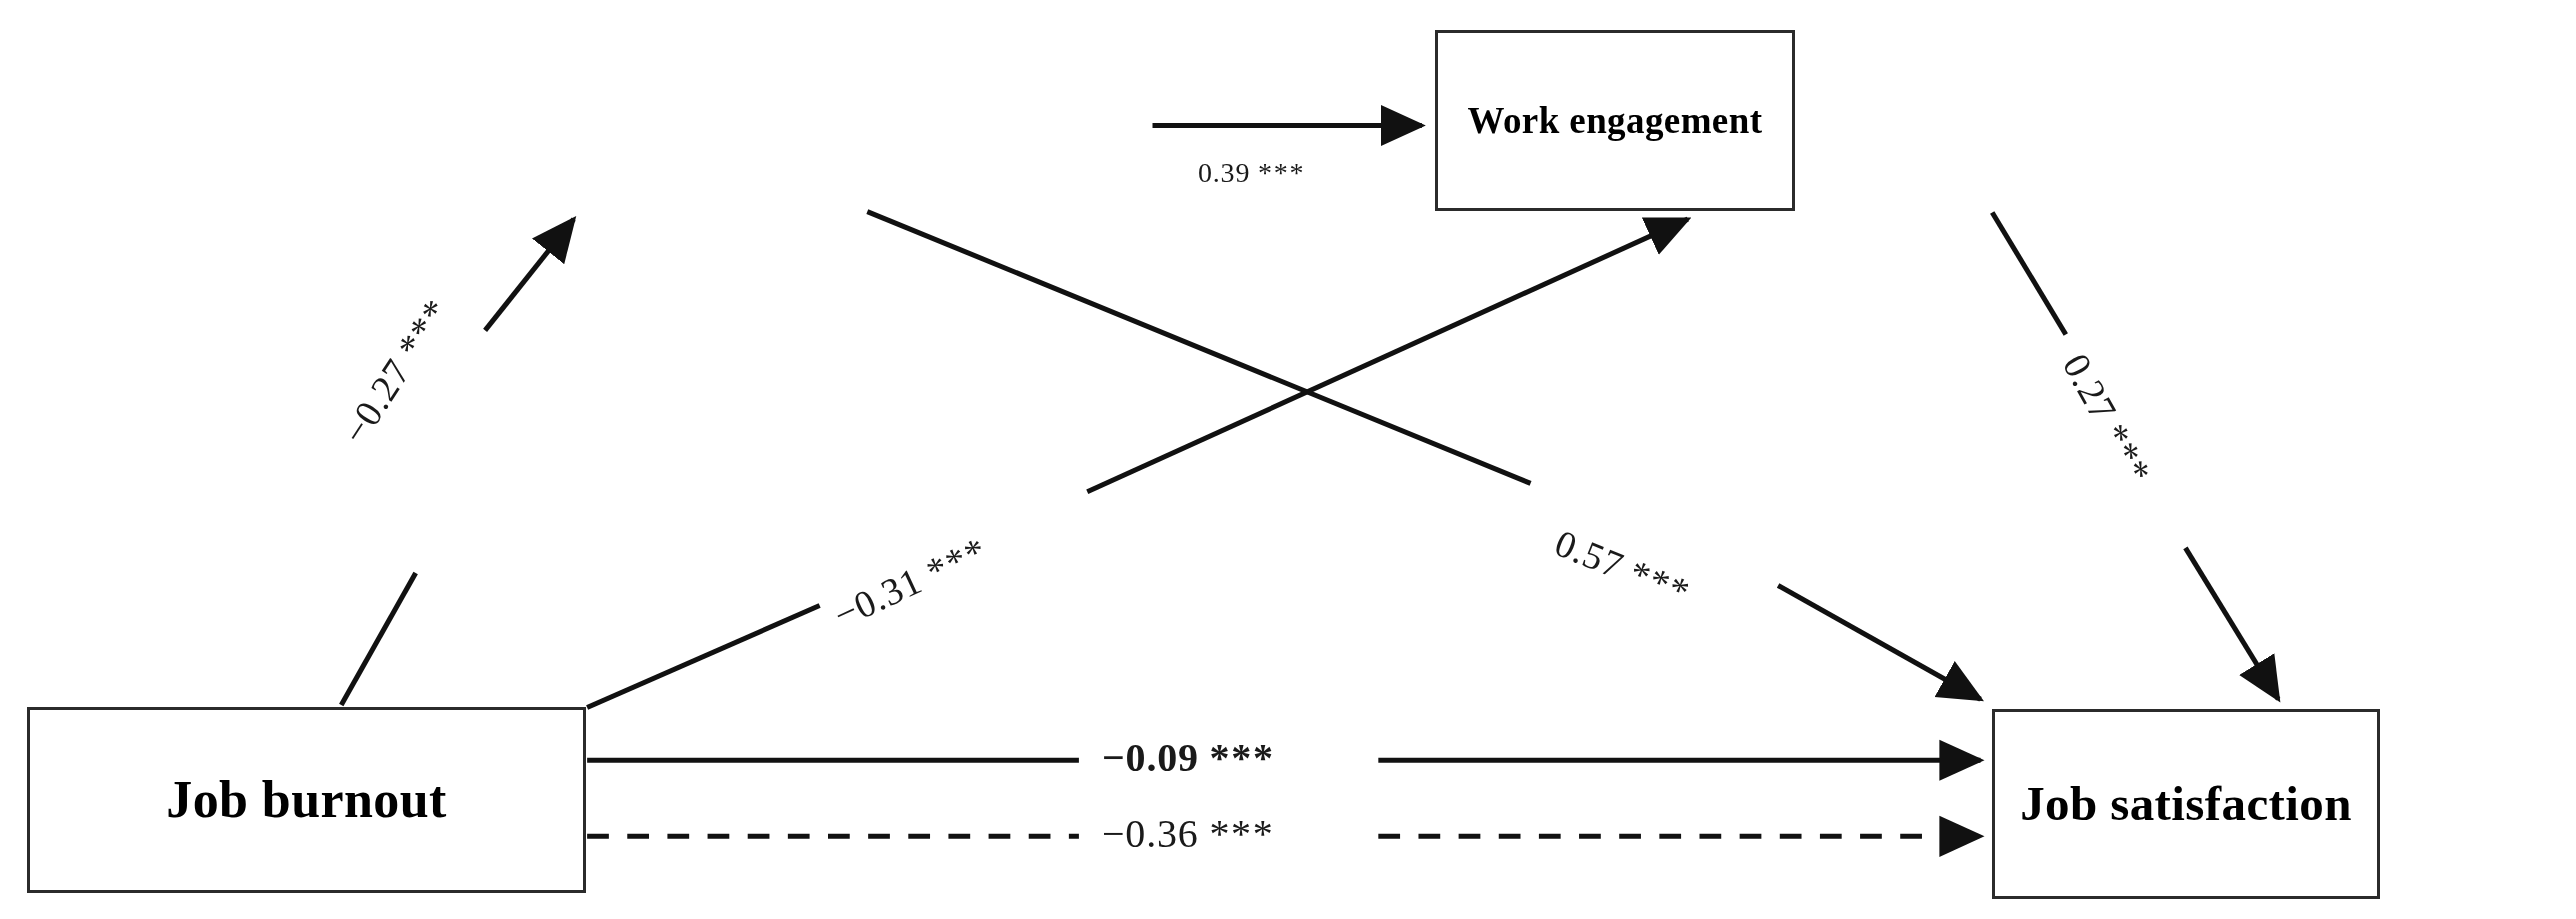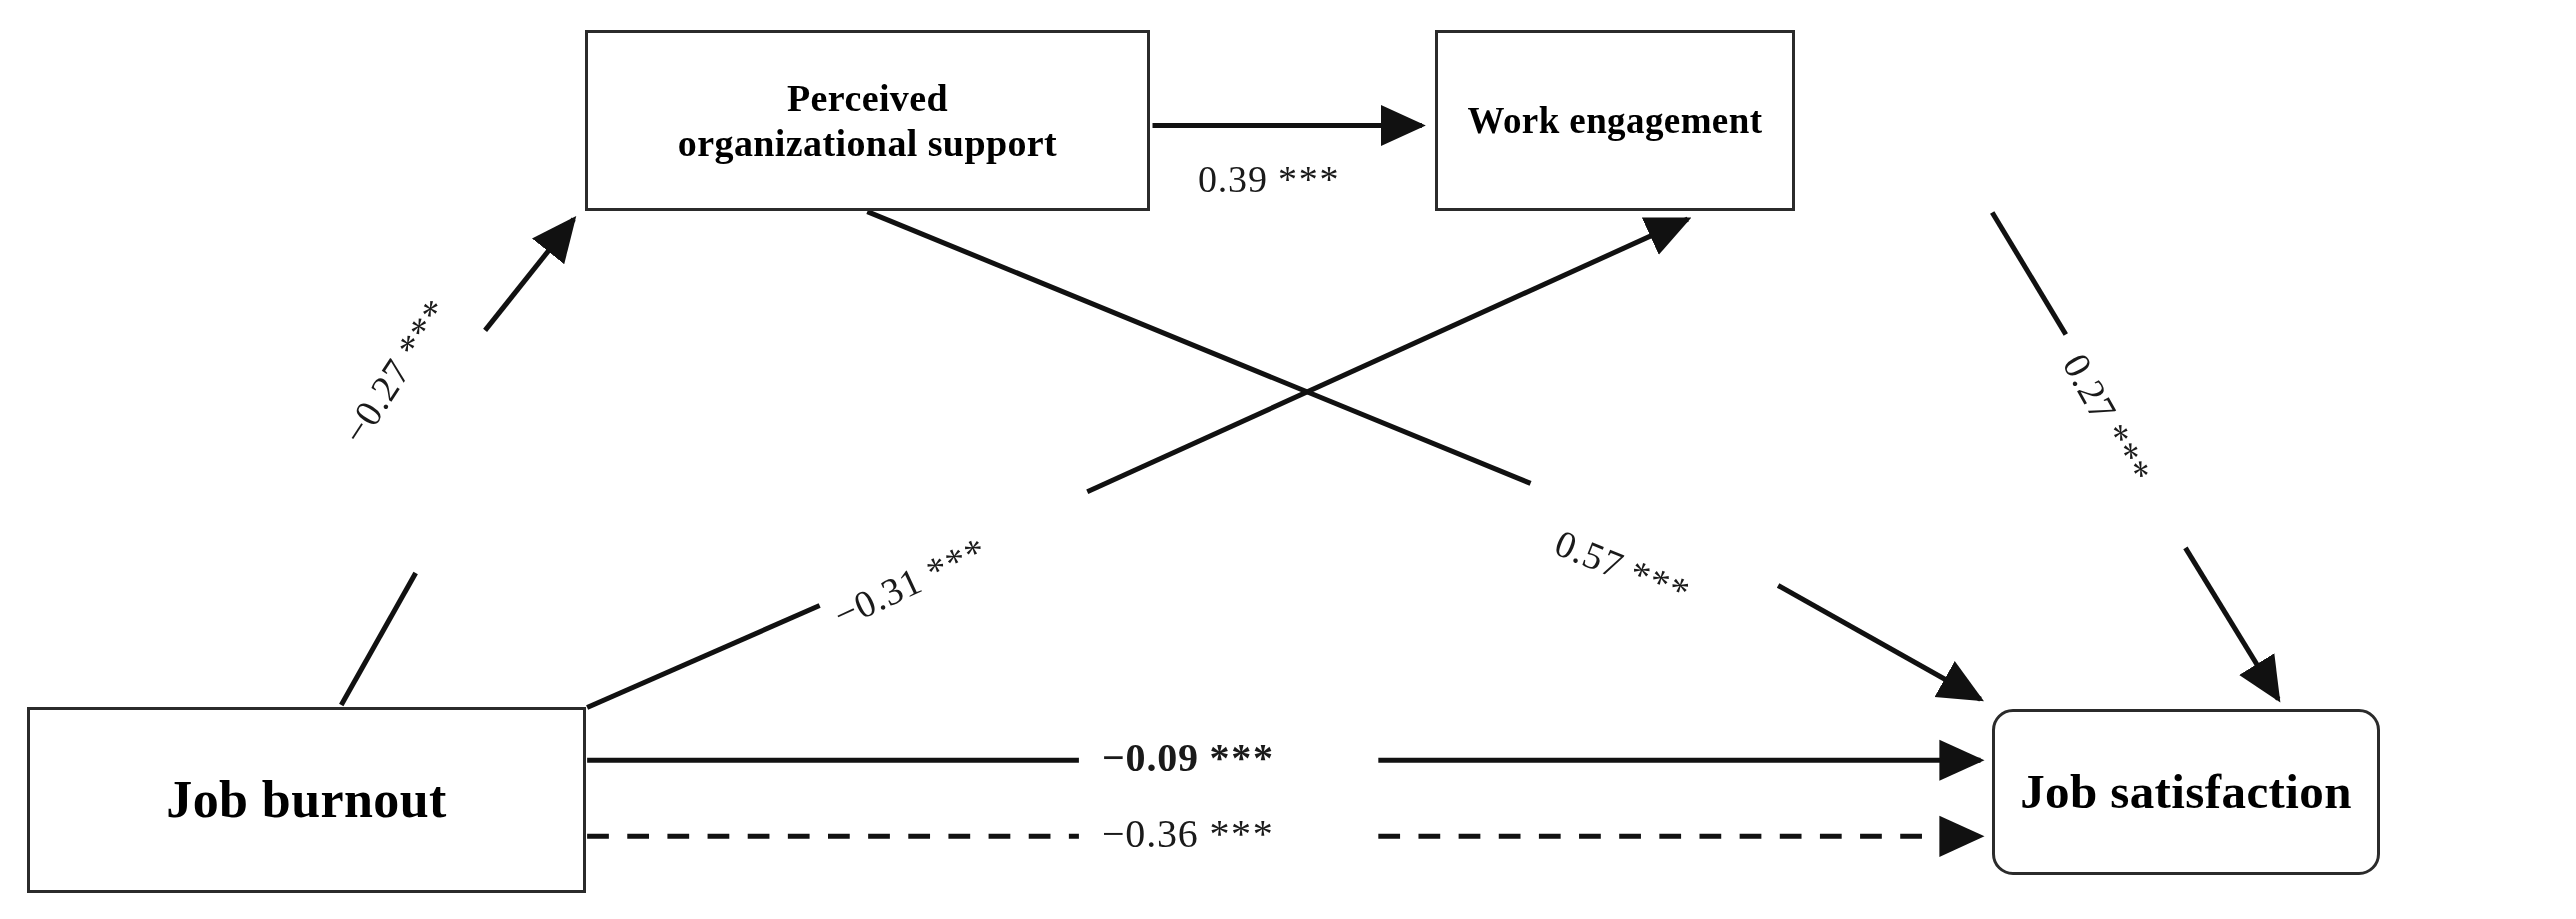--- a/index.html
+++ b/index.html
@@ -90,52 +90,46 @@
       <line x1="702" y1="909" x2="1290" y2="909" stroke="#111111" stroke-width="6"></line>
       <line x1="1648" y1="909" x2="2368" y2="909" stroke="#111111" stroke-width="6" marker-end="url(#arrowhead)"></line>
     </g>
 
     <g>
       <line x1="702" y1="1000" x2="1290" y2="1000" stroke="#111111" stroke-width="6" stroke-dasharray="26 22"></line>
       <line x1="1648" y1="1000" x2="2368" y2="1000" stroke="#111111" stroke-width="6" stroke-dasharray="26 22" marker-end="url(#arrowhead)"></line>
     </g>
   </svg>
 
-  <div class="node-box" style="left:585px; top:30px; width:565px; height:181px;">
-    <div class="node-label" style="font-size:38px;">
-      <div>Perceived</div>
-      <div>organizational support</div>
-    </div>
-  </div>
 
   <div class="node-box" style="left:1435px; top:30px; width:360px; height:181px;">
     <div class="node-label" style="font-size:37px;">
       <div>Work engagement</div>
     </div>
   </div>
 
   <div class="node-box" style="left:27px; top:707px; width:559px; height:186px;">
     <div class="node-label" style="font-size:52px;text-align:center;">
       <div>Job burnout</div>
     </div>
   </div>
 
-  <div class="node-box" style="left:1992px; top:709px; width:388px; height:166px;border-radius:21px;">
+  <div class="node-box" style="left:1992px; top:709px; width:388px; height:190px;">
     <div class="node-label" style="font-size:49px;">
       <div>Job satisfaction</div>
     </div>
   </div>
 
   <div class="edge-label" style="left:351px; top:418px; font-size:38px;
               transform: rotate(-57deg); transform-origin: left center;">
     <span>−0.27</span>
     <span class="sig-stars">***</span>
   </div>
 
-  <div class="edge-label" style="left:1198px; top:157px; font-size:38px;text-align:center;">
+  <div class="edge-label" style="left:1198px; top:157px; font-size:28px;text-align:center;">
     <span>0.39</span>
     <span class="sig-stars">***</span>
   </div>
 
   <div class="edge-label" style="left:836px; top:595px; font-size:38px;
               transform: rotate(-25deg); transform-origin: left center;">
     <span>−0.31</span>
     <span class="sig-stars">***</span>
   </div>
 

